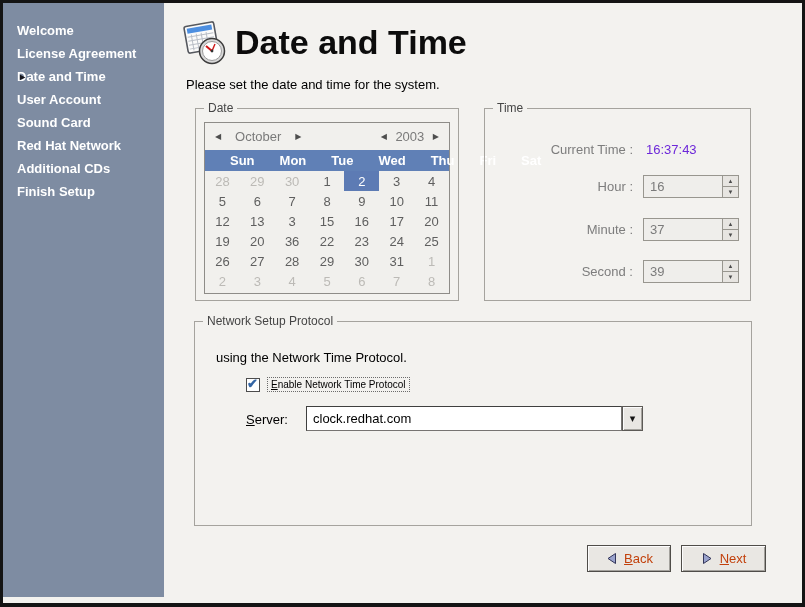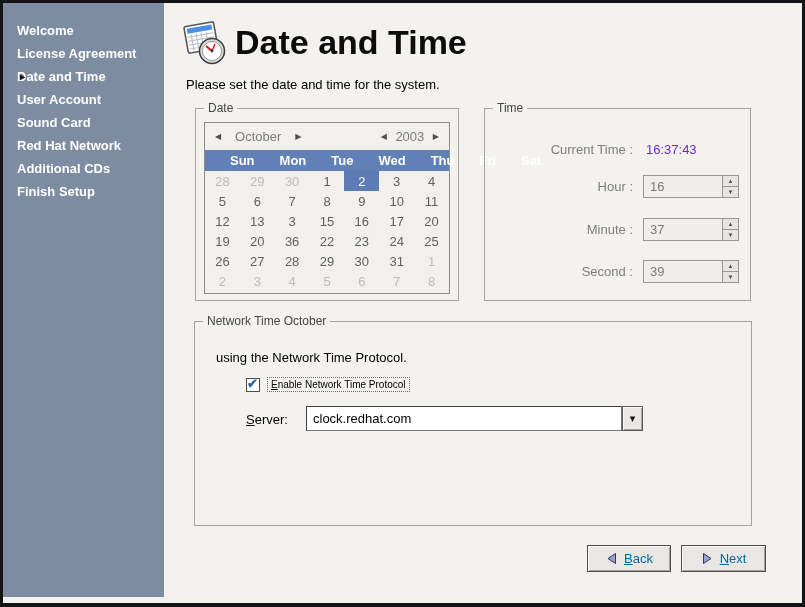--- a/index.html
+++ b/index.html
@@ -72,21 +72,21 @@
                border:1px solid #767472; border-top-color:#3f3f3f; border-left-color:#3f3f3f;
                font-size:13px; color:#000; padding:4px 16px 0 6px; }
   .srv-drop  { position:absolute; left:427px; top:84px; width:21px; height:25px; background:#e9e7e3;
                border:1px solid #5c5a56; box-shadow:inset 1px 1px 0 #fbfbfb, inset -1px -1px 0 #a5a39e;
                display:flex; align-items:center; justify-content:center; font-size:11px; color:#141414; }
 
   
   .btn { position:absolute; top:542px; height:27px; background:#e9e7e3;
          border:1px solid #4f4d49; box-shadow:inset 1px 1px 0 #fcfcfc, inset -1px -1px 0 #a3a19c;
          display:flex; align-items:center; justify-content:center; gap:6px;
-         font-size:13px; color:#0369a1; }
+         font-size:13px; color:#c2410c; }
   .btn-back { left:584px; width:84px; }
   .btn-next { left:678px; width:85px; }
   .btn .lbl { display:inline-block; }
 </style>
 </head>
 <body>
 
 <div class="window">
   <div class="inner">
 
@@ -220,21 +220,21 @@
       <div class="spin" style="top:151px;">
         <div class="sp-val">39</div>
         <div class="sp-btns">
           <div class="sp-btn">▲</div>
           <div class="sp-btn">▼</div>
         </div>
       </div>
     </div>
 
     <div class="group g-ntp">
-      <span class="legend">Network Time October</span>
+      <span class="legend">Network Setup Protocol</span>
       <div class="ntp-desc" style="top:28px;">using the Network Time Protocol.</div>
       <div class="chk-row">
         <div class="checkbox">
           <span class="check">✔</span>
         </div>
         <span class="chk-label mnemonic">Enable Network Time Protocol</span>
       </div>
       <span class="srv-label mnemonic">Server:</span>
       <div class="srv-entry">clock.redhat.com</div>
       <div class="srv-drop">

